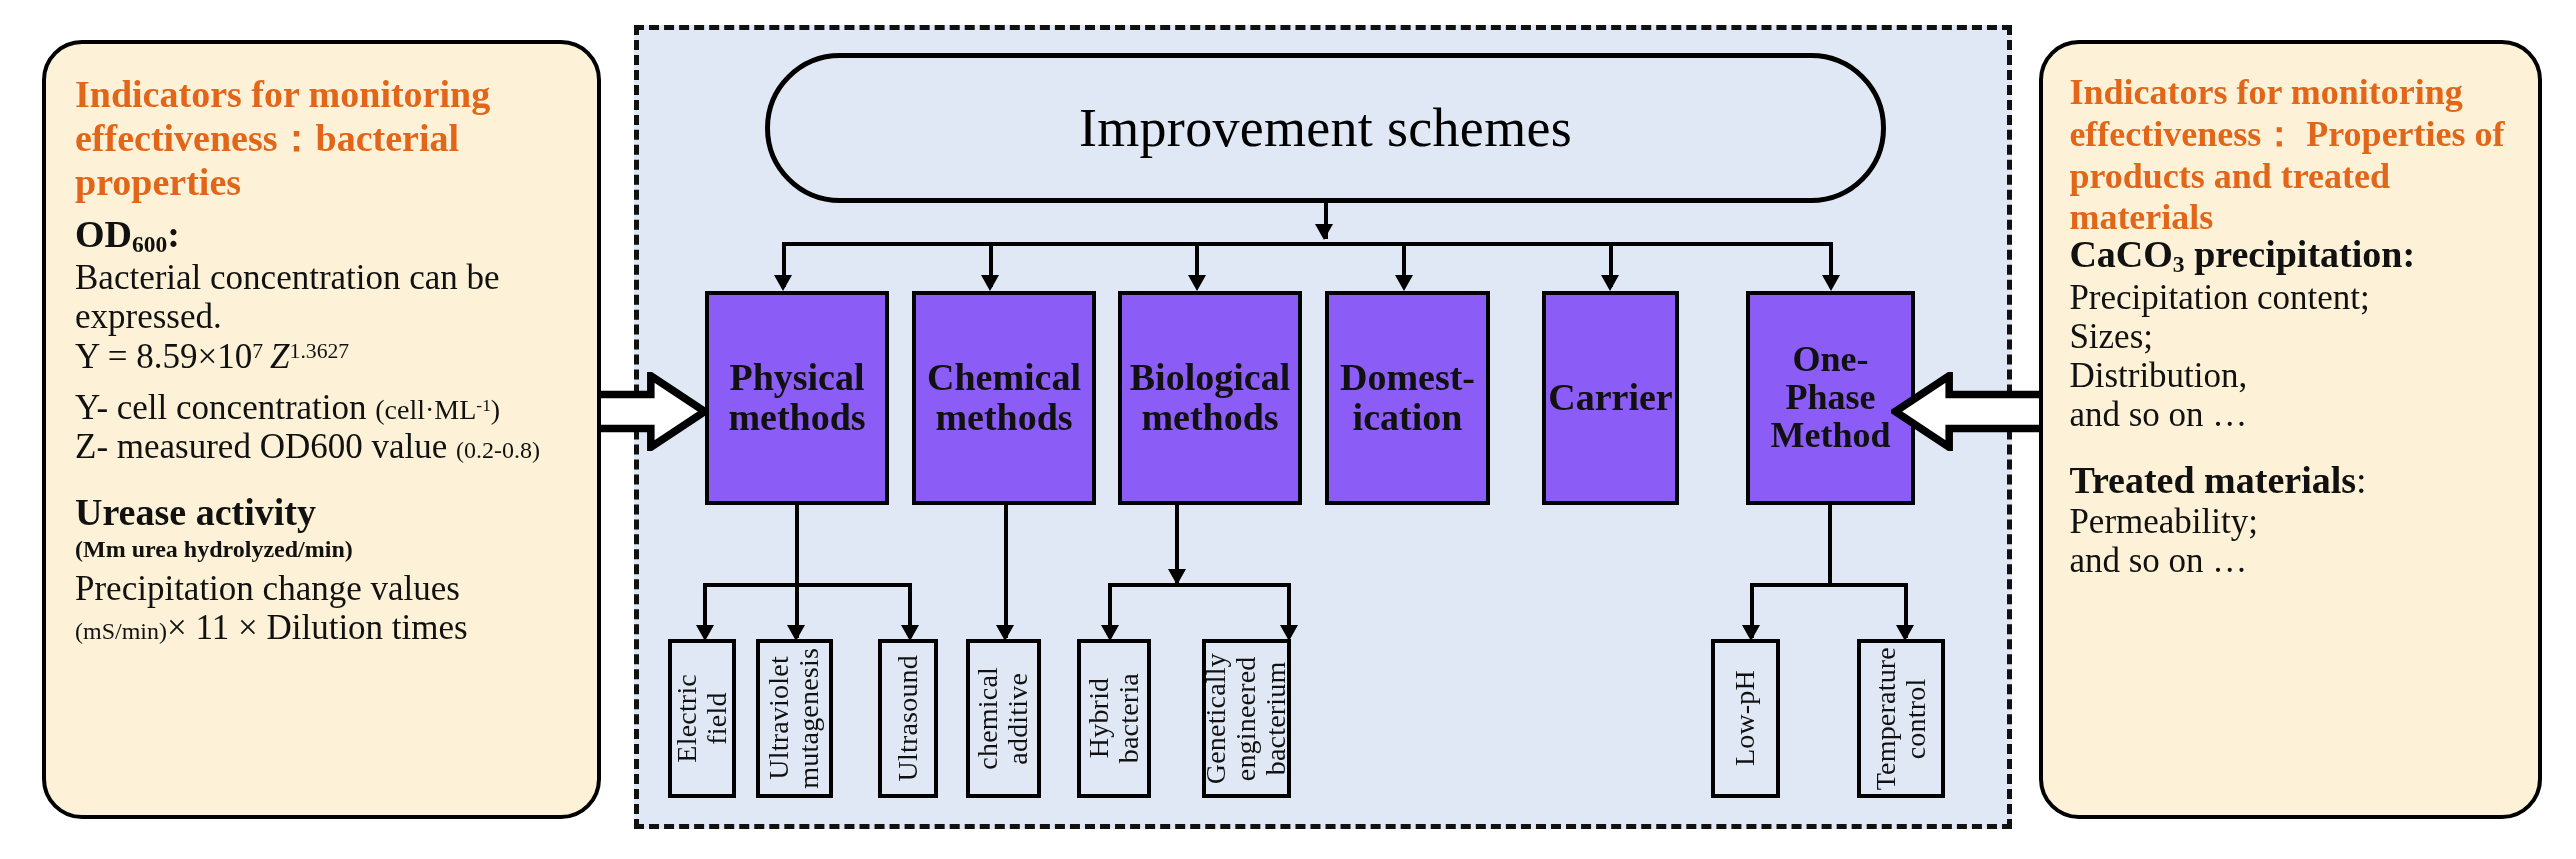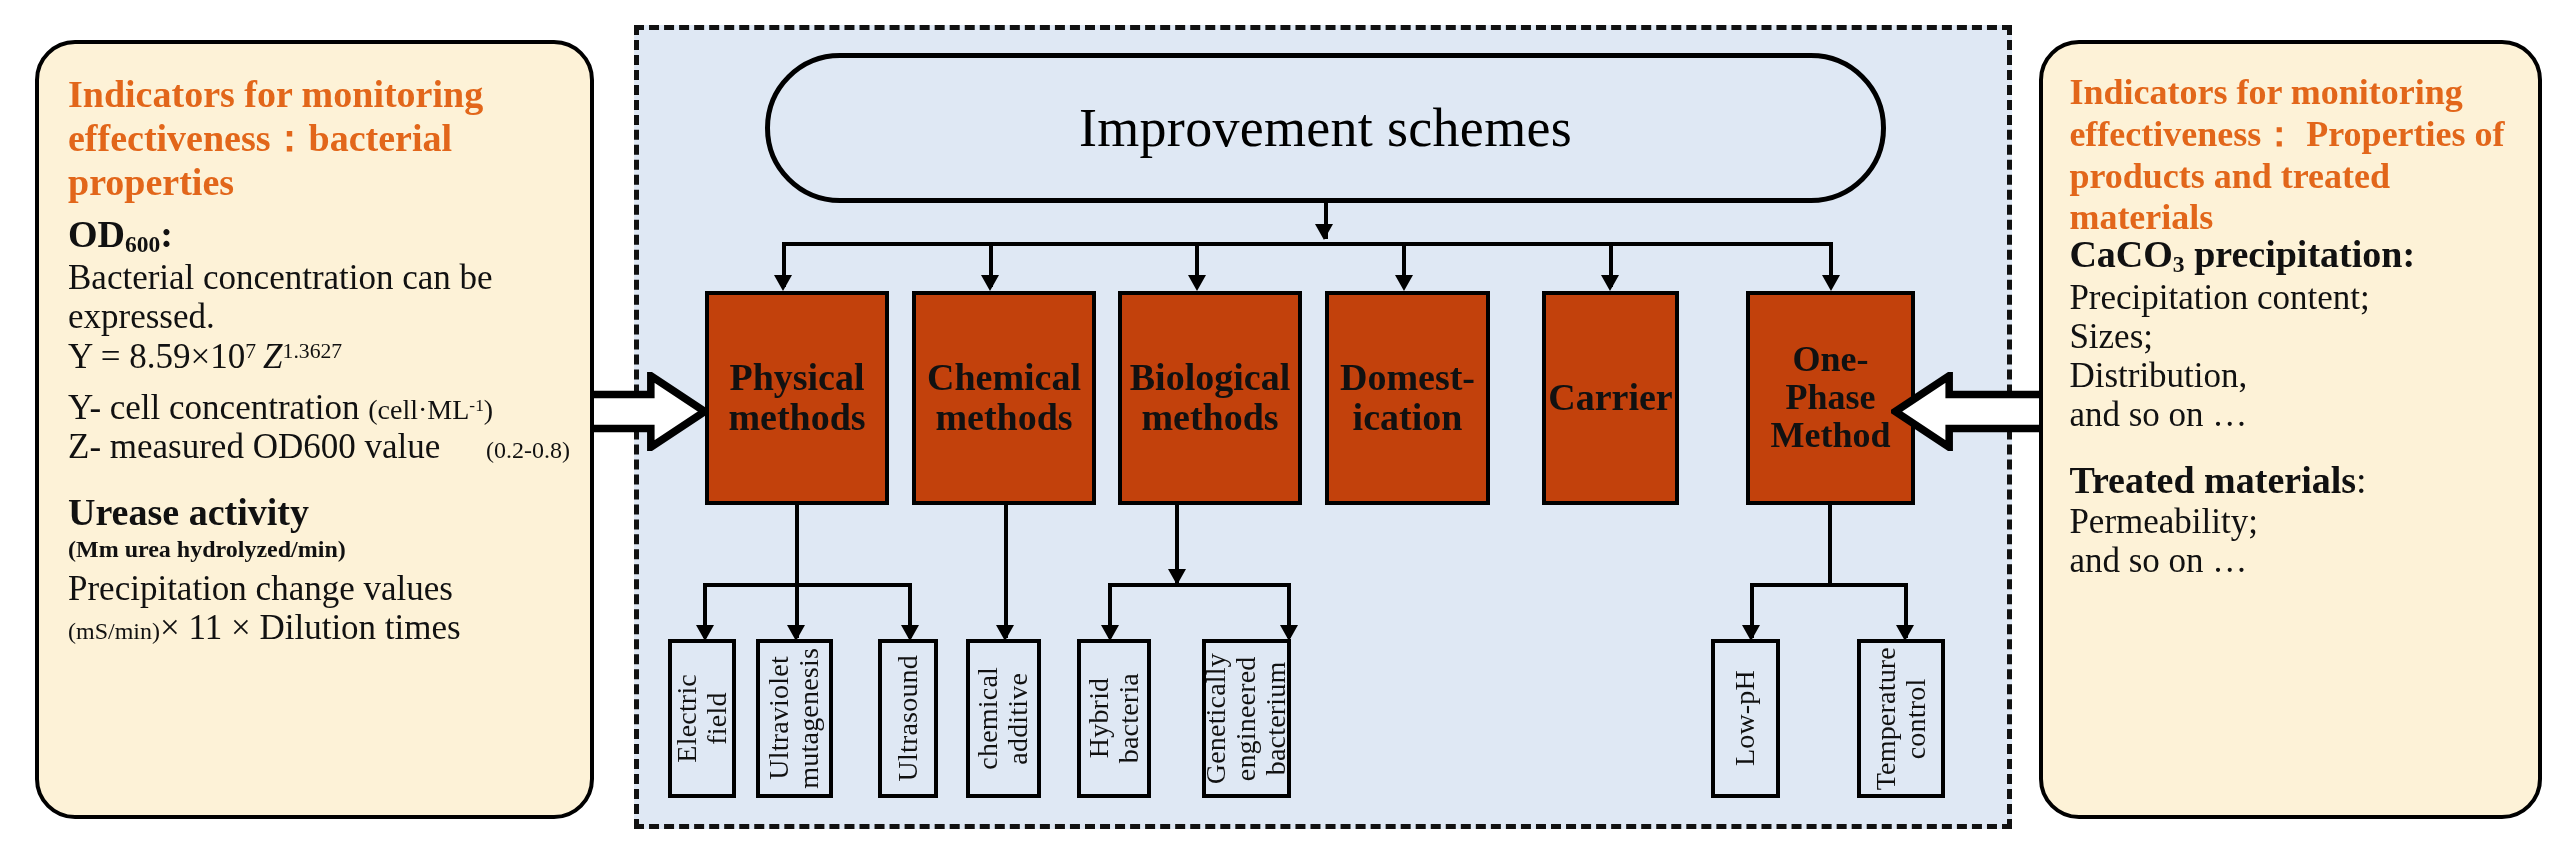--- a/index.html
+++ b/index.html
@@ -5,21 +5,21 @@
   html,body{margin:0;padding:0;background:#fff;}
   body{width:2576px;height:860px;position:relative;overflow:hidden;
        font-family:"Liberation Serif","DejaVu Serif",serif;}
   .stage{position:absolute;left:0;top:0;width:2576px;height:860px;}
 
   
   .side-panel{
     position:absolute;background:#FDF2D7;border:4.4px solid #000;
     border-radius:40px;box-sizing:border-box;
   }
-  #left-panel{left:35px;top:40px;width:559px;height:779px;}
+  #left-panel{left:42px;top:40px;width:559px;height:779px;}
   #right-panel{left:2039px;top:40px;width:503px;height:779px;}
 
   .panel-head{
     color:#E2661A;font-weight:bold;line-height:1.16;
     position:absolute;
   }
   #left-panel .panel-head{left:29px;top:28px;width:497px;font-size:38px;}
   #right-panel .panel-head{left:26.4px;top:28px;width:459px;font-size:36px;}
 
   .panel-body{position:absolute;color:#111;}
@@ -45,21 +45,21 @@
   
   #title-capsule{
     position:absolute;left:765px;top:53px;width:1121px;height:150px;
     background:#DFE8F4;border:5px solid #000;border-radius:75px;
     box-sizing:border-box;display:flex;align-items:center;justify-content:center;
   }
   #title-capsule .t{color:#000000;font-weight:normal;font-size:54px;letter-spacing:0.3px;}
 
   
   .mbox{
-    position:absolute;background:#c2410c;border:4.4px solid #000;box-sizing:border-box;
+    position:absolute;background:#8b5cf6;border:4.4px solid #000;box-sizing:border-box;
     display:flex;align-items:center;justify-content:center;text-align:center;
     font-weight:bold;font-size:38px;line-height:1.05;color:#111;padding:2.5px 1.3px;
   }
   
   .sbox{
     position:absolute;background:#DFE8F4;border:4.4px solid #000;box-sizing:border-box;
     display:flex;align-items:center;justify-content:center;
   }
   .sbox .vt{
     writing-mode:vertical-rl;transform:rotate(180deg);
@@ -238,21 +238,21 @@
         <span>Y = 8.59</span><span>×10</span><sup>7</sup> <span class="italic">Z</span><sup>1.3627</sup>
       </div>
 
       <div class="gap-sm"></div>
 
       <div class="ln">
         <span>Y- cell concentration </span><span class="tiny" style="font-size:28px;"><span>(cell·ML</span><sup>-1</sup><span>)</span></span>
       </div>
 
       <div class="ln">
-        <span>Z- measured OD600 value </span><span style="font-size:24px;margin-left:37px;">(0.2-0.8)</span>
+        <span>Z- measured OD600 value </span><span style="font-size:24px;">(0.2-0.8)</span>
       </div>
 
       <div class="gap"></div>
 
       <div class="ln h">Urease activity</div>
       <div class="ln small bold-lbl" style="margin-top:2.5px;">(Mm urea hydrolyzed/min)</div>
       <div class="ln" style="margin-top:6.3px;"> Precipitation change values</div>
       <div class="ln">
         <span style="font-size:24px;">(mS/min)</span><span>× 11 × Dilution times</span>
       </div>

